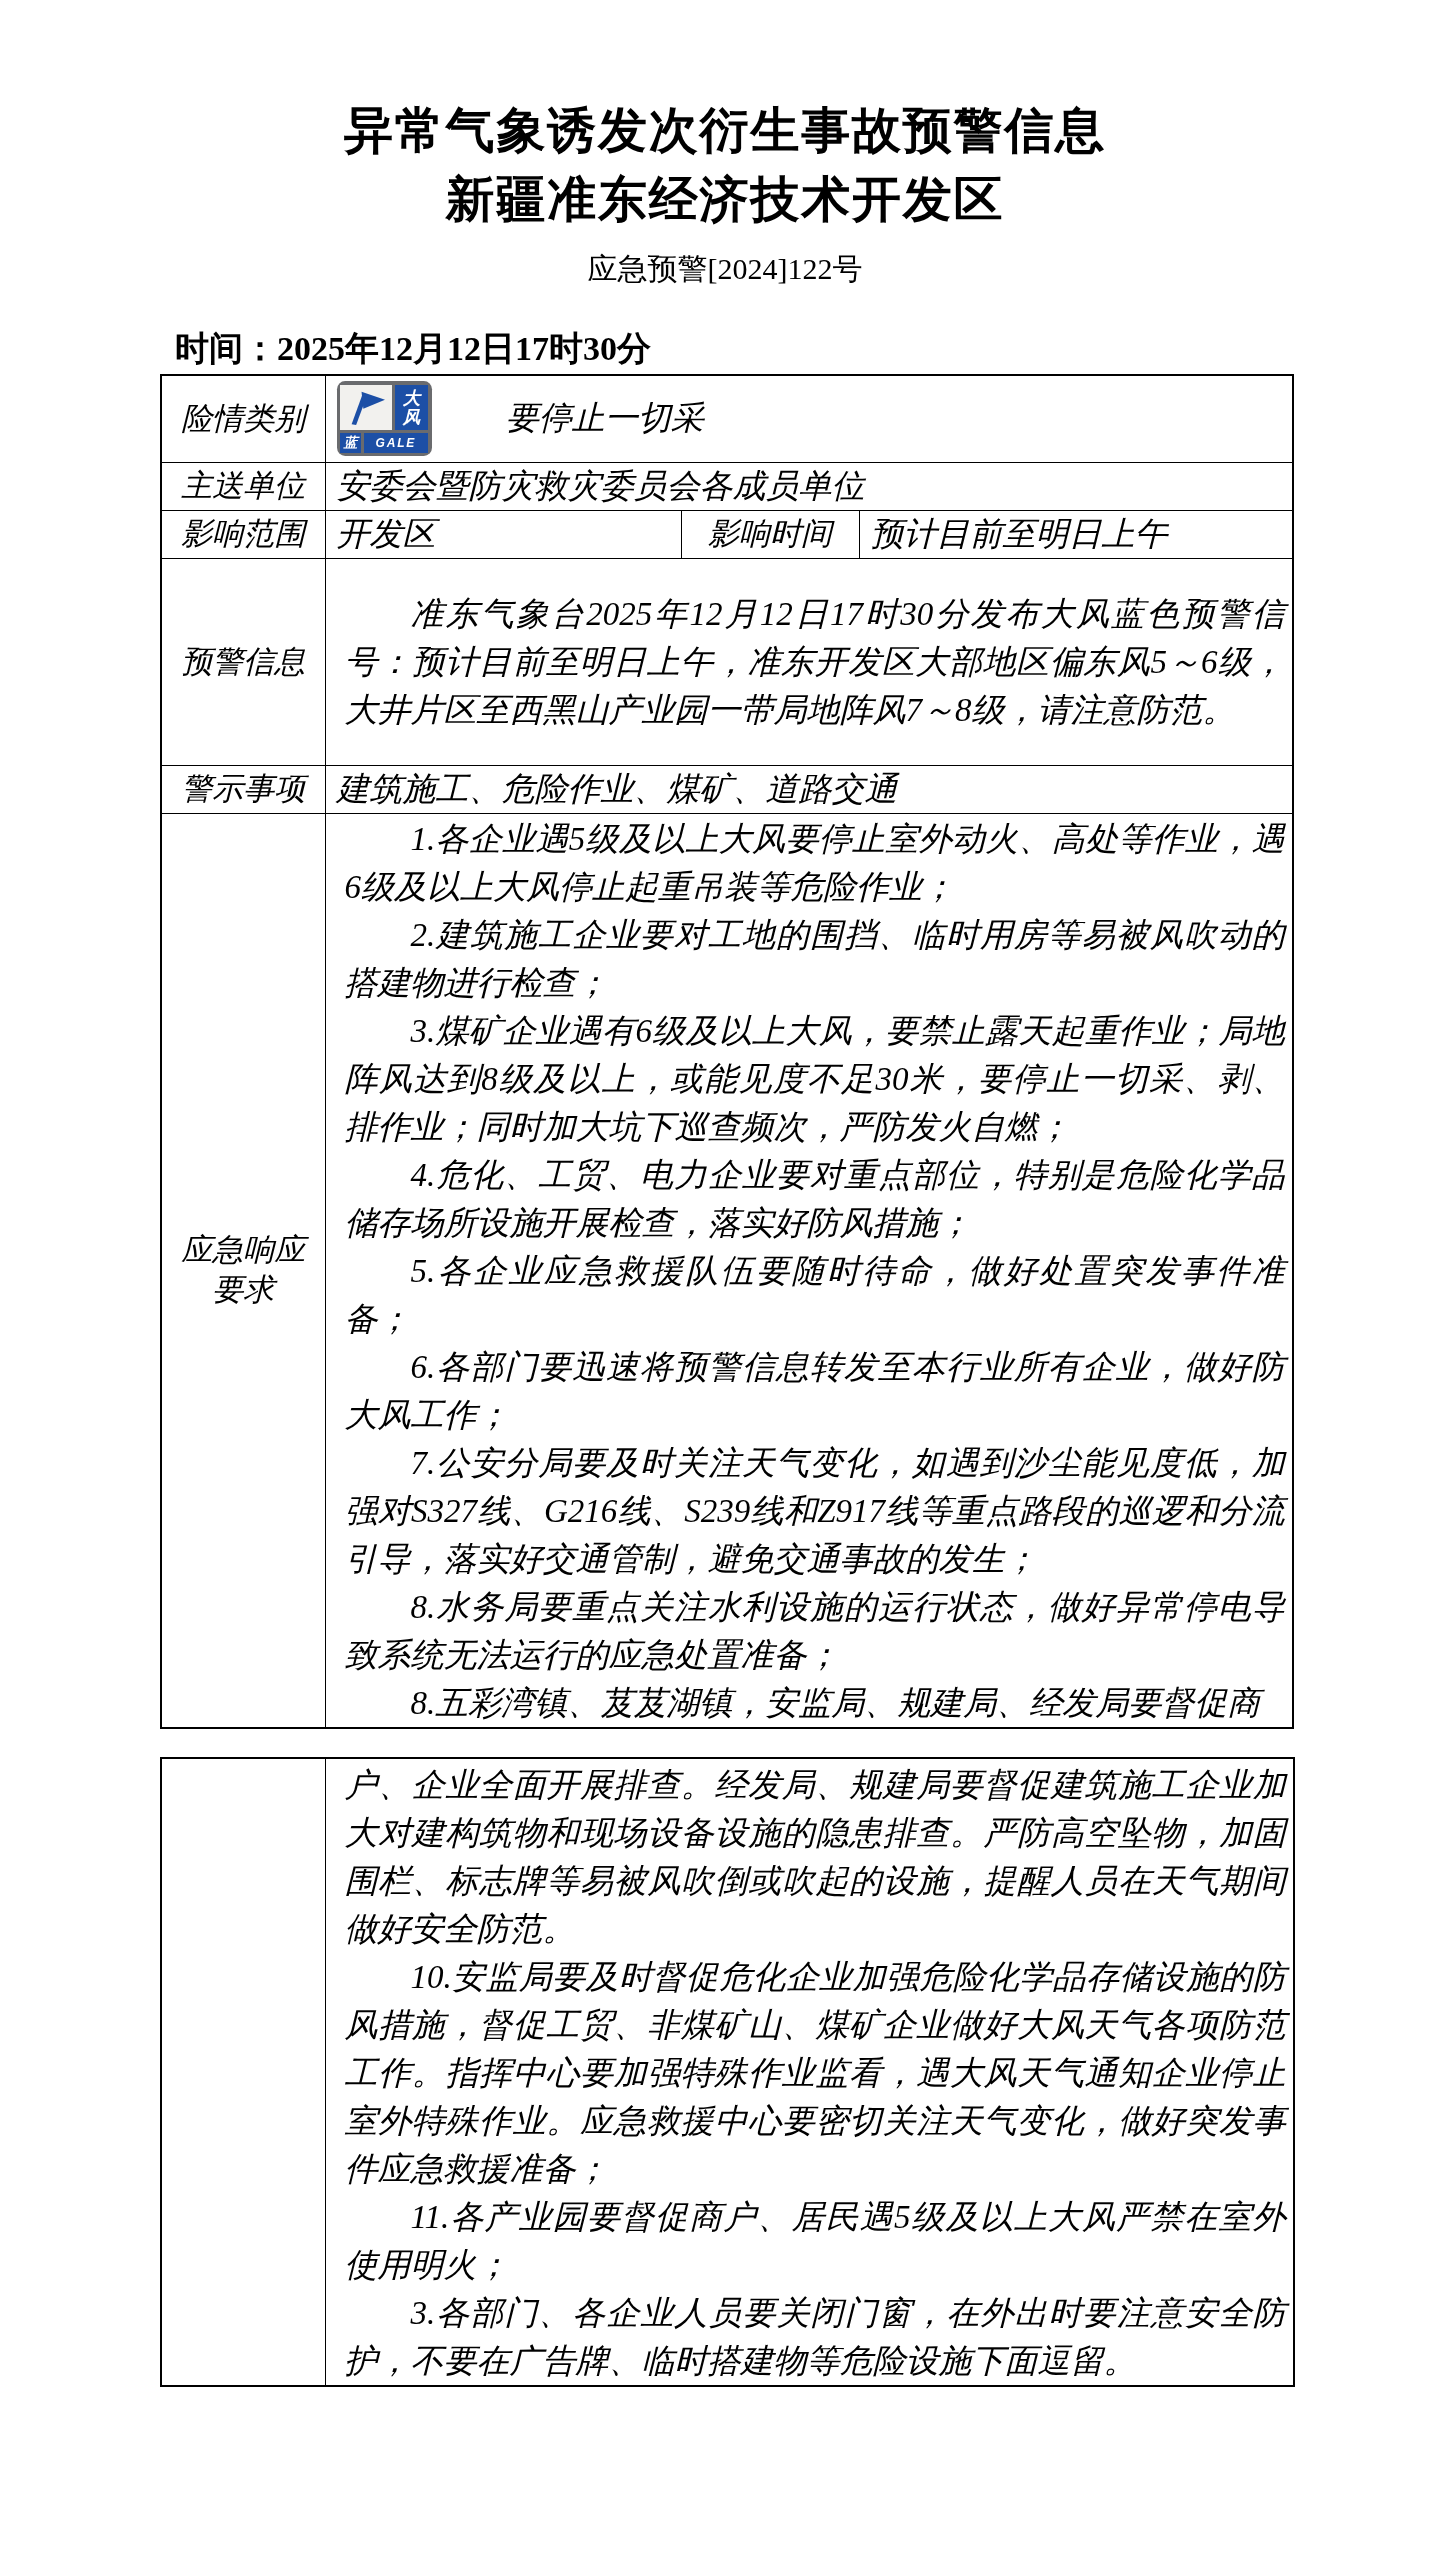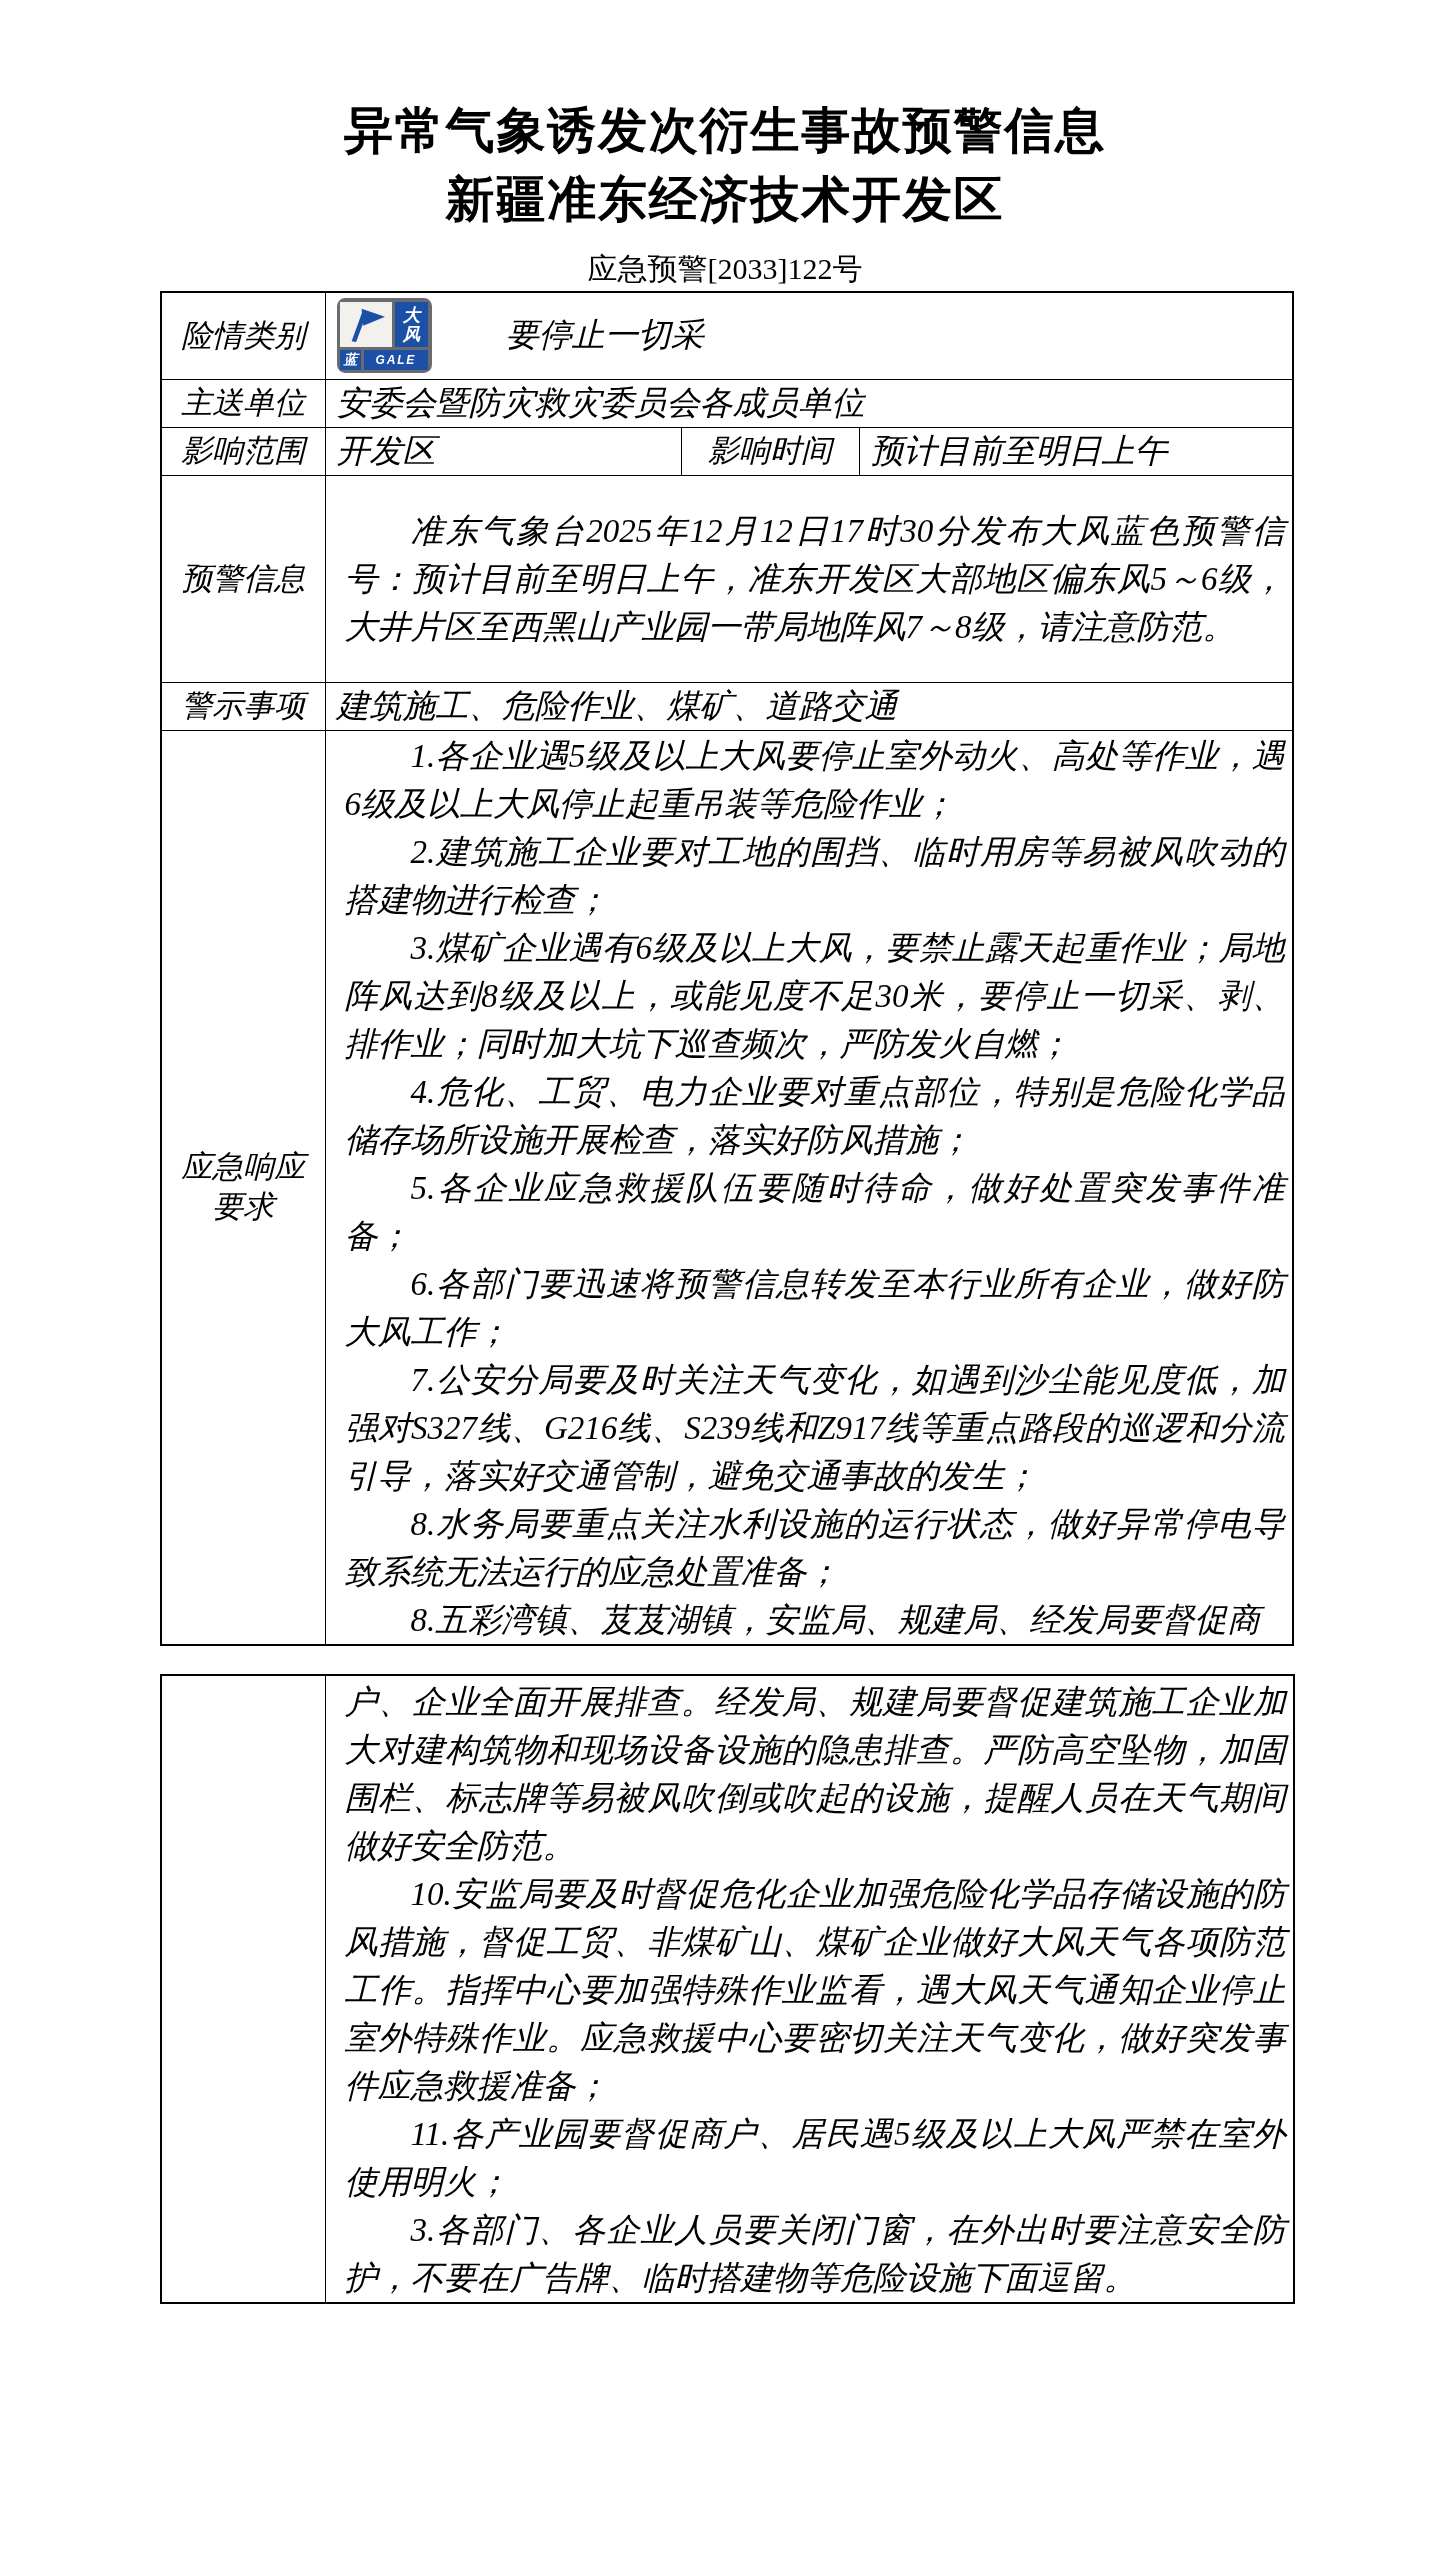--- a/index.html
+++ b/index.html
@@ -95,22 +95,23 @@
 </head>
 <body>
 
 <div>
 
   <div class="title">
     <div>异常气象诱发次衍生事故预警信息</div>
     <div>新疆准东经济技术开发区</div>
   </div>
 
-  <div class="docnum">应急预警[2033]122号</div>
-
+  <div class="docnum">应急预警[2024]122号</div>
+
+  <div class="timeline"><span>时间：</span><span>2025年12月12日17时30分</span></div>
 
   <table class="doc t1">
     <colgroup>
       <col style="width:164px">
         <col style="width:356px">
         <col style="width:178px">
         <col style="width:434px">
     </colgroup>
     <tbody>
         <tr style="height:87px">

